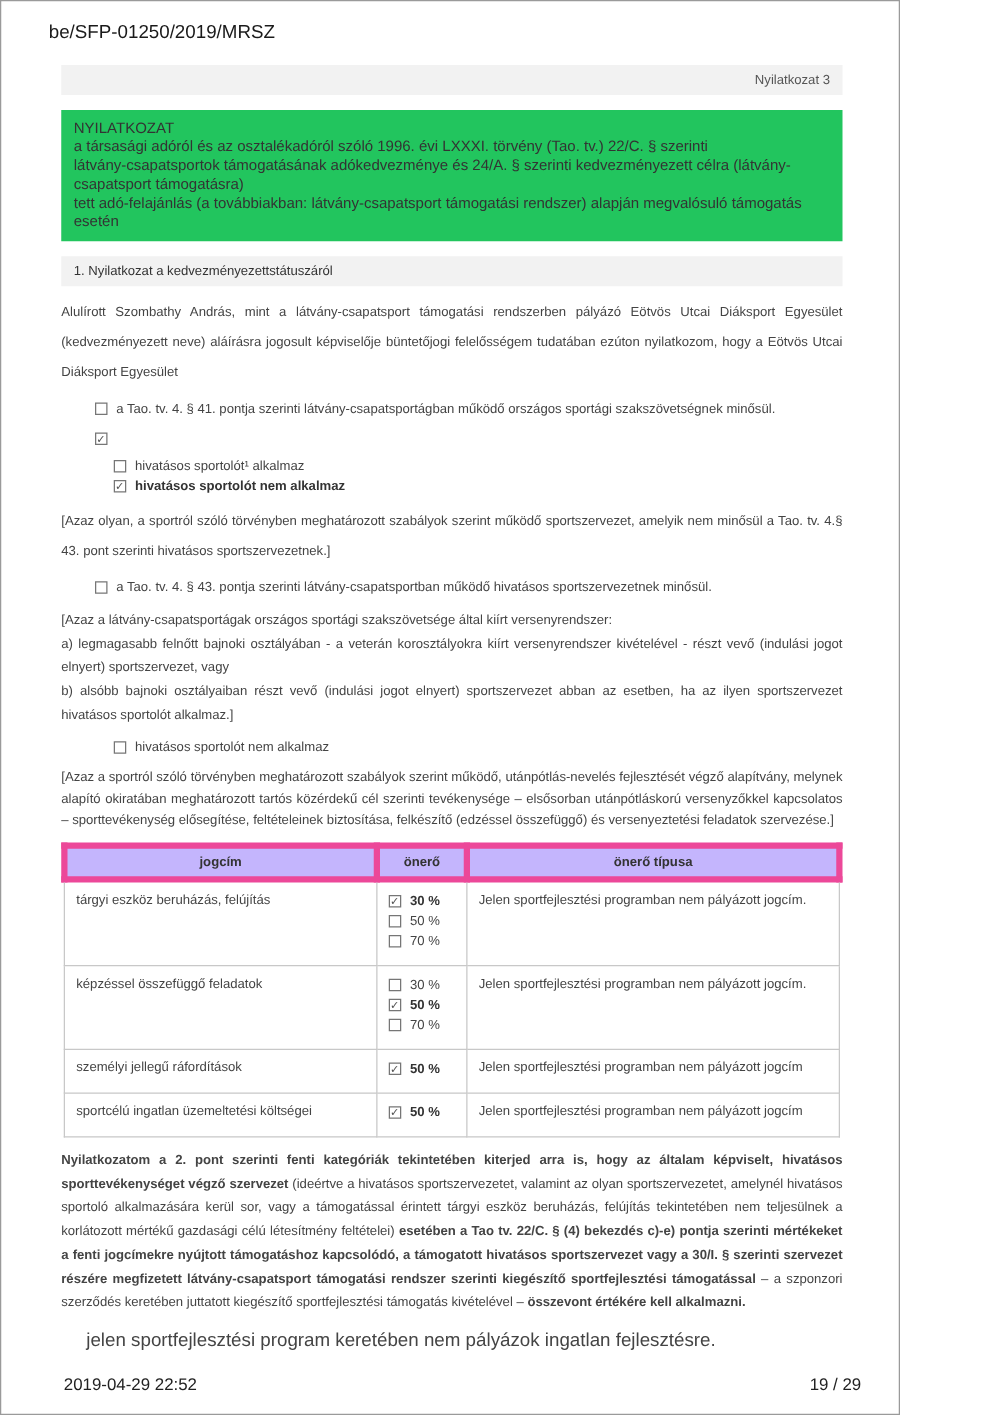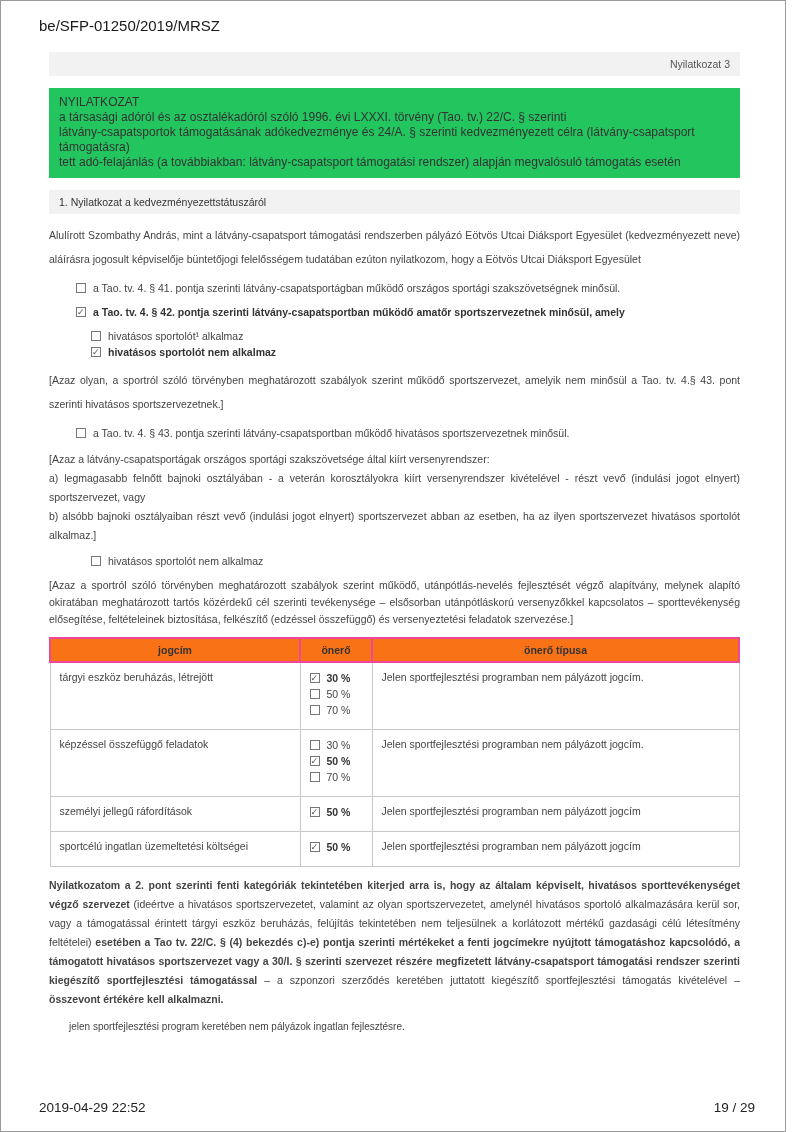--- a/index.html
+++ b/index.html
@@ -1,17 +1,17 @@
 <!DOCTYPE html>
 <html><head>
 <meta charset="utf-8">
 <style>
   html,body { margin:0; padding:0; background:#fff; }
   .page {
-    width:786px; height:1132px; box-sizing:border-box; position:relative;
+    width:720px; height:1132px; box-sizing:border-box; position:relative;
     background:#ffffff; border:1px solid #9a9a9a; overflow:hidden;
     font-family:"Liberation Sans", sans-serif; color:#444;
   }
   .doc-id { margin:16px 0 0 38px; font-size:15px; color:#1a1a1a; }
   .content { margin:18px 45px 0 48px; }
   .bar { background:#f2f2f2; padding:6px 10px; font-size:10.5px; }
   .tab-bar { color:#555;text-align:right; }
   .header-block { background:#22c55e; padding:7px 10px 8px 10px; margin-top:12px;
     font-weight:normal; font-size:12px; line-height:15px; color:#333; }
   .heading-bar { font-weight:normal; color:#333; margin-top:12px; }
@@ -22,28 +22,28 @@
   .note-43a { line-height:17px; }
   .opt { display:flex; align-items:flex-start; font-size:10.5px; line-height:14px;
          margin:10px 0 10px 27px; color:#444; }
   .opt.checked { font-weight:bold; color:#333; }
   .sub { margin:2px 0 2px 42px; }
   .box { display:inline-block; width:8px; height:8px; border:1px solid #767676;
          background:#fff; margin:2px 7px 0 0; position:relative; flex:none; }
   .checked > .box::after { content:"✓"; position:absolute; left:0px; top:-3px;
          font-size:9px; font-weight:normal; color:#555; }
   table.onero { border-collapse:collapse; width:100%; margin-top:8px; font-size:10.5px; table-layout:fixed; }
-  table.onero th { background:#f97316; border:2px solid #ec4899; padding:5px 4px;
+  table.onero th { background:#c4b5fd; border:5px solid #ec4899; padding:5px 4px;
          font-size:10.5px; color:#333; font-weight:bold; }
   table.onero td { border:1px solid #c8c8c8; padding:8px 9px 10px 9px; vertical-align:top; color:#444; }
   .opt-mini { display:flex; align-items:flex-start; line-height:15px; margin:0 0 1px 0; }
   .opt-mini.checked { font-weight:bold; color:#333; }
   .closing { line-height:19px; margin-top:12px; }
-  .s3-intro { margin:12px 0 0 20px; font-size:10px; }
-  .footer { position:absolute; left:38px; right:30px; bottom:16px;
+  .s3-intro { margin:12px 0 0 20px; font-size:15px; }
+  .footer { position:absolute; left:50px; right:30px; bottom:16px;
          display:flex; justify-content:space-between; font-size:13.5px; color:#222; }
 </style>
 </head>
 <body>
 
 <div class="page">
 
   <div class="doc-id">be/SFP-01250/2019/MRSZ</div>
 
   <div class="content">
@@ -61,21 +61,20 @@
 
     <p class="just intro-p">Alulírott Szombathy András, mint a látvány-csapatsport támogatási rendszerben pályázó Eötvös Utcai Diáksport Egyesület (kedvezményezett neve) aláírásra jogosult képviselője büntetőjogi felelősségem tudatában ezúton nyilatkozom, hogy a Eötvös Utcai Diáksport Egyesület</p>
 
     <div class="opt">
       <span class="box"></span>
       <span>a Tao. tv. 4. § 41. pontja szerinti látvány-csapatsportágban működő országos sportági szakszövetségnek minősül.</span>
     </div>
 
     <div class="opt checked">
       <span class="box"></span>
-      <span>a Tao. tv. 4. § 42. pontja szerinti látvány-csapatsportban működő amatőr sportszervezetnek minősül, amely</span>
     </div>
 
     <div class="opt sub">
       <span class="box"></span>
       <span>hivatásos sportolót¹ alkalmaz</span>
     </div>
     <div class="opt sub checked">
       <span class="box"></span>
       <span>hivatásos sportolót nem alkalmaz</span>
     </div>
@@ -110,21 +109,21 @@
         </colgroup>
       <thead>
         <tr>
           <th>jogcím</th>
           <th>önerő</th>
           <th>önerő típusa</th>
         </tr>
       </thead>
       <tbody>
         <tr>
-          <td>tárgyi eszköz beruházás, létrejött</td>
+          <td>tárgyi eszköz beruházás, felújítás</td>
           <td>
             <div class="opt-mini checked">
                 <span class="box"></span>
                 <span>30 %</span>
               </div>
             <div class="opt-mini">
                 <span class="box"></span>
                 <span>50 %</span>
               </div>
             <div class="opt-mini">

